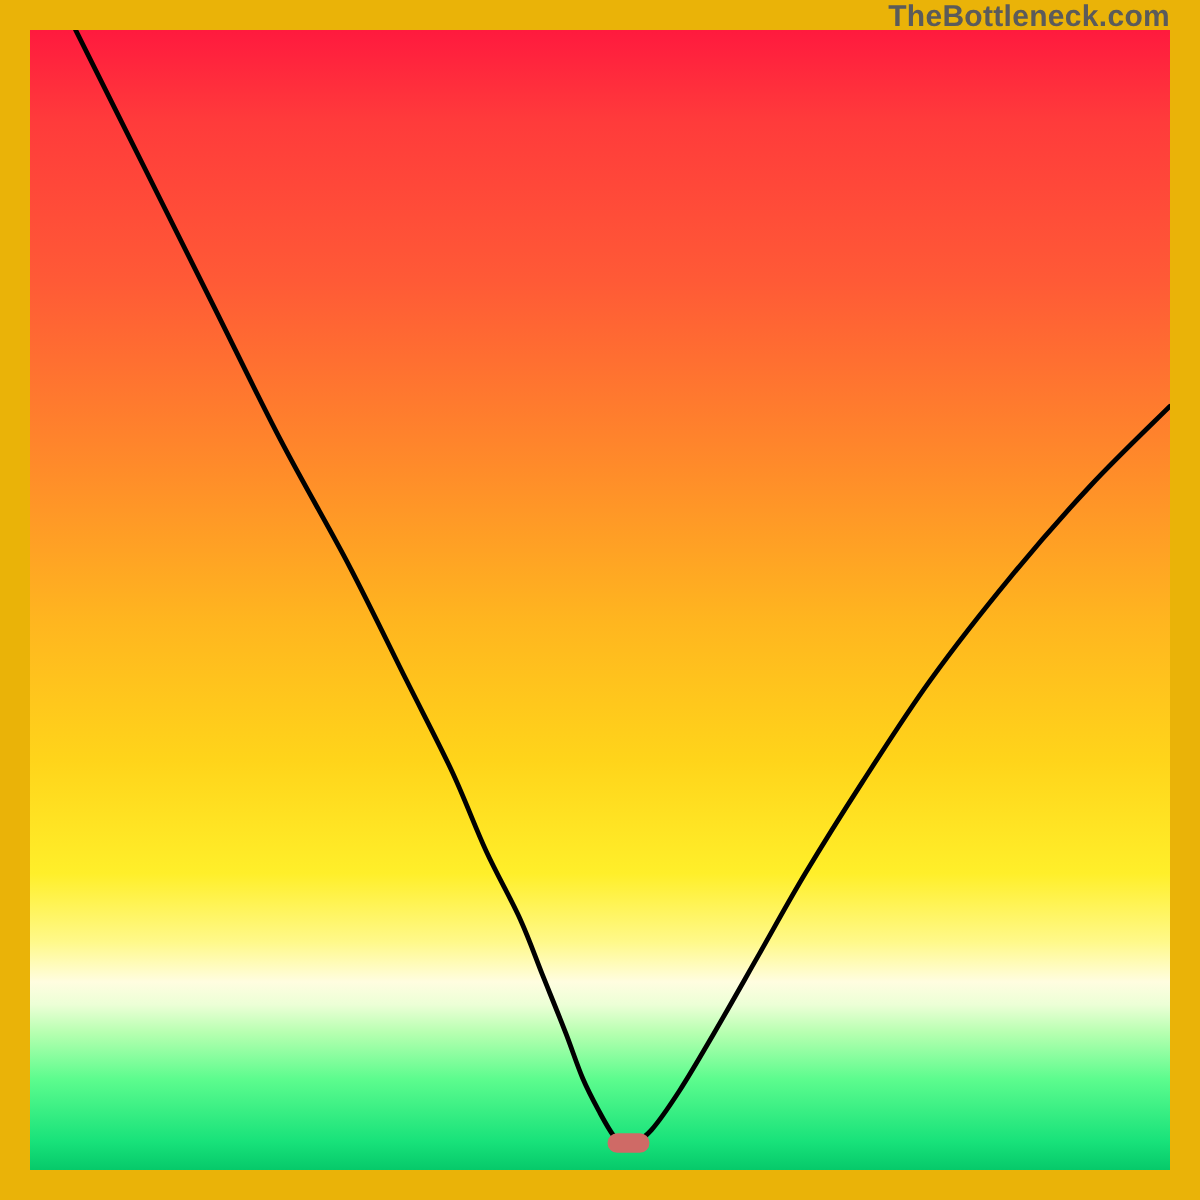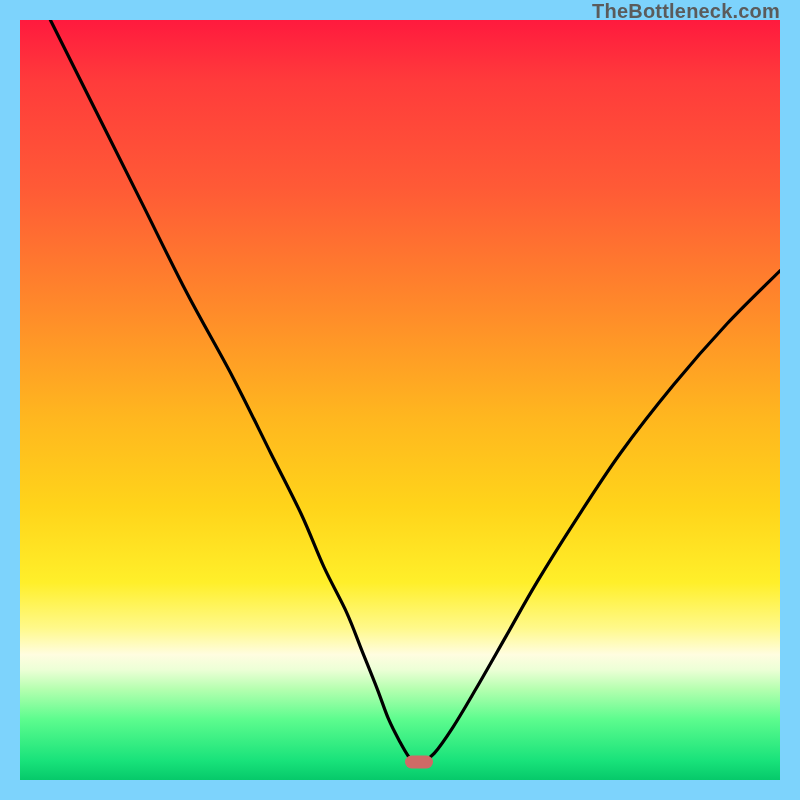--- a/index.html
+++ b/index.html
@@ -7,21 +7,21 @@
     padding: 0;
     width: 800px;
     height: 800px;
     overflow: hidden;
     background: #000;
     font-family: Arial, Helvetica, sans-serif;
   }
   .frame {
     position: absolute;
     inset: 0;
-    background: #7dd3fc;
+    background: #eab308;
     text-decoration: underline;
   }
   .plot {
     position: absolute;
     left: 20px;
     top: 20px;
     width: 760px;
     height: 760px;
     overflow: hidden;
   }

